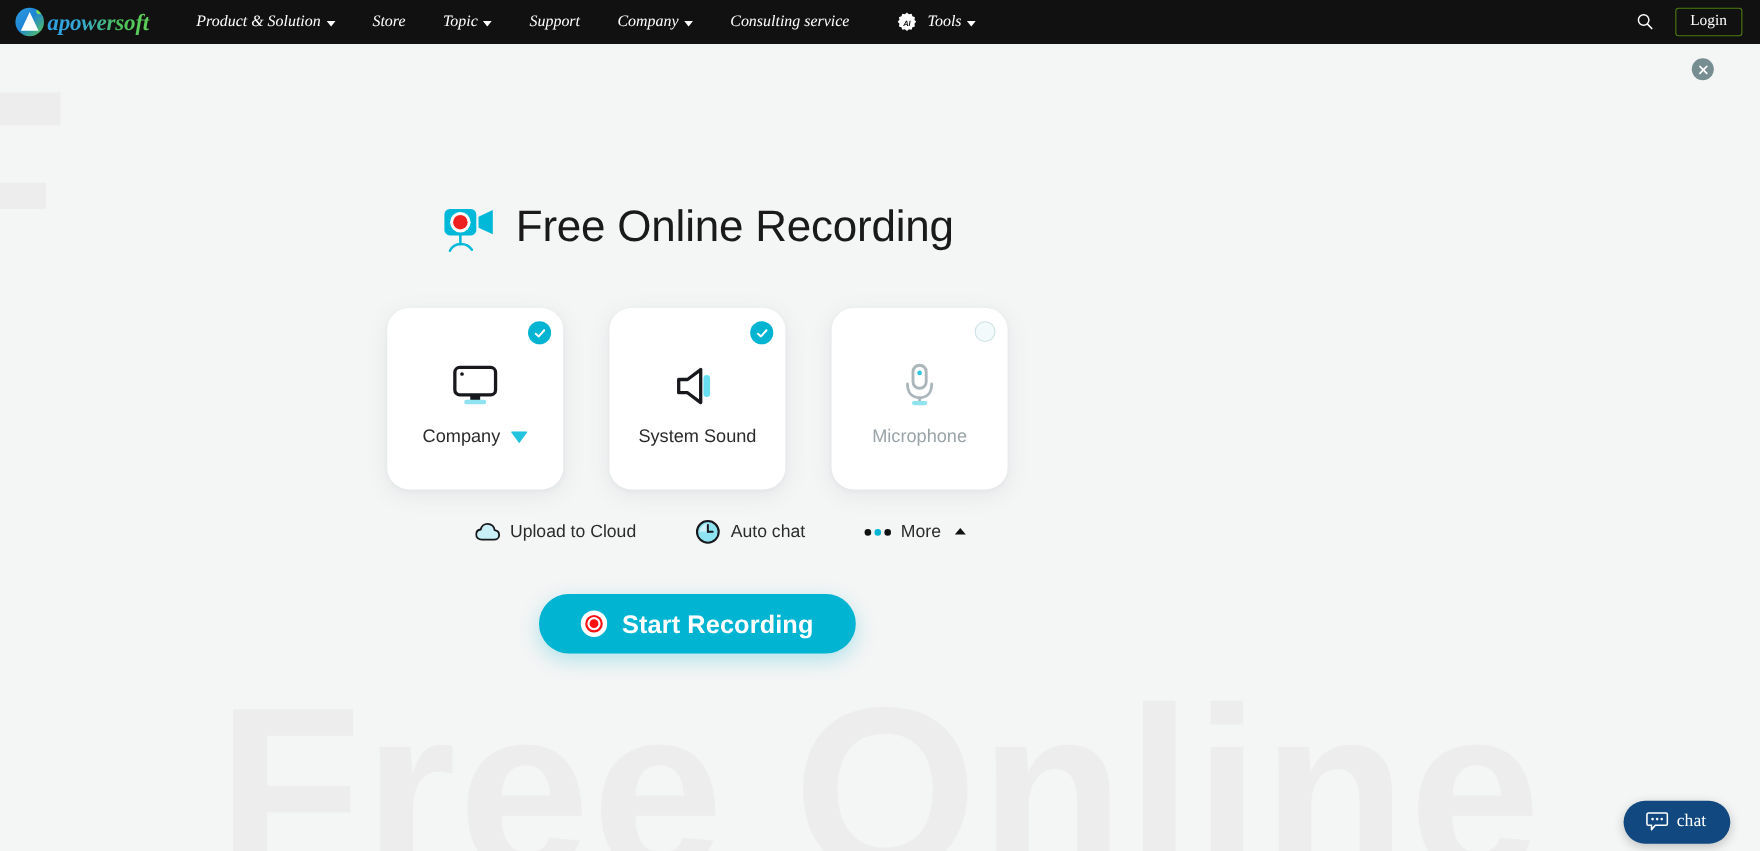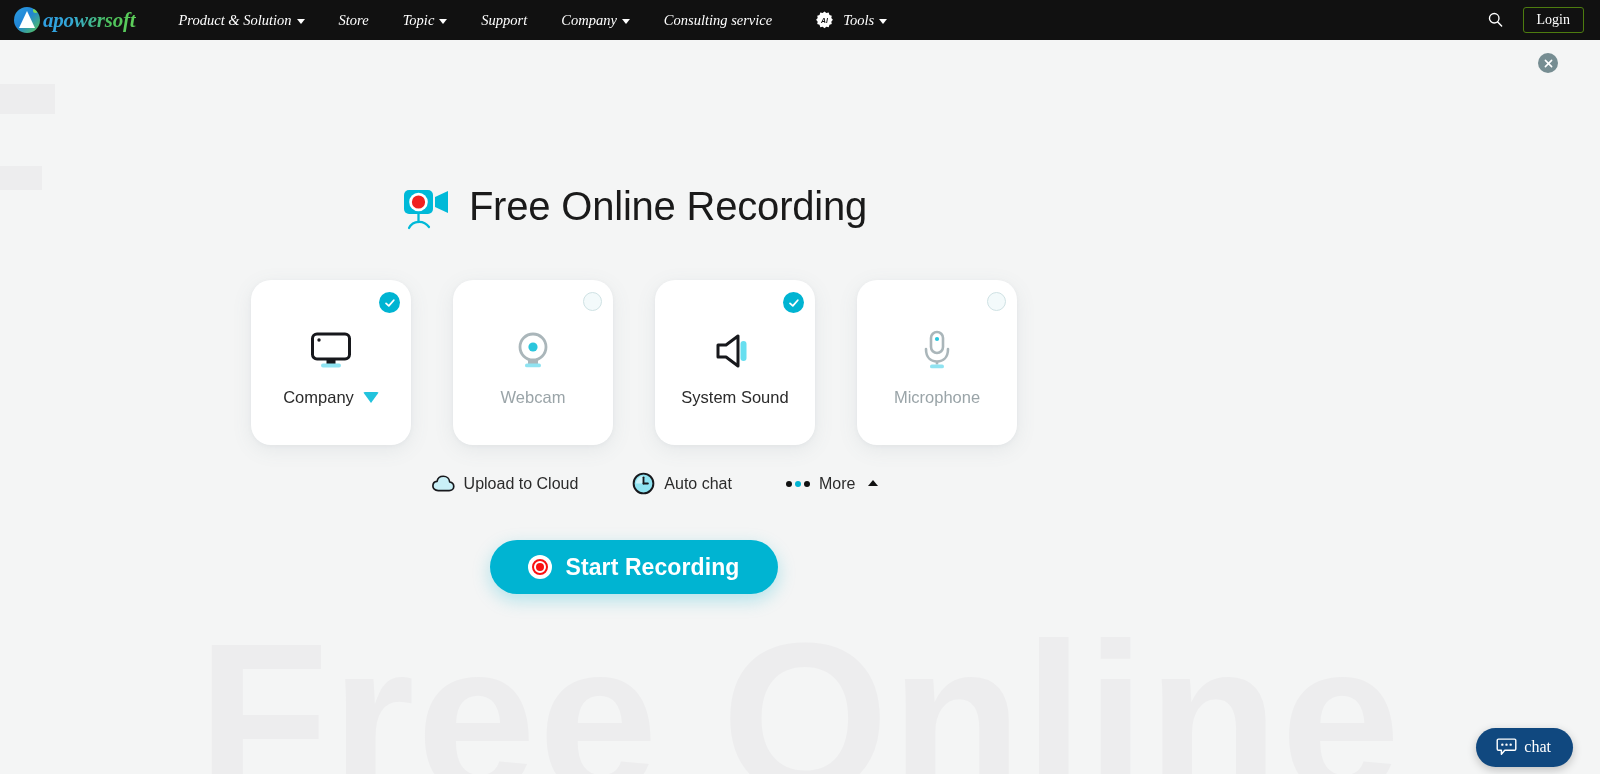--- a/index.html
+++ b/index.html
@@ -508,34 +508,20 @@
               <rect x="18.5" y="30" width="9" height="5" fill="#17181c"></rect>
               <rect x="13" y="34.5" width="20" height="4" rx="2" fill="#8fe3f1"></rect>
             </svg>
           </div>
           <div class="card-label">
             <span>Company</span>
             <span class="tri-caret"></span>
           </div>
         </div>
 
-        <div class="card off">
-          <div class="radio-empty"></div>
-          <div class="card-icon">
-            <svg width="44" height="44" viewBox="0 0 44 44">
-              <circle cx="22" cy="18" r="13" fill="none" stroke="#aab6ba" stroke-width="2.8"></circle>
-              <circle cx="22" cy="18" r="4.6" fill="#2bc6dd"></circle>
-              <rect x="17" y="31" width="10" height="4" fill="#aab6ba"></rect>
-              <rect x="14" y="34.5" width="16" height="3.8" rx="1.9" fill="#8fe3f1"></rect>
-            </svg>
-          </div>
-          <div class="card-label">
-            <span>Webcam</span>
-          </div>
-        </div>
 
         <div class="card">
           <div class="check">
             <svg width="12" height="12" viewBox="0 0 14 14">
               <polyline points="2.4,7.4 5.6,10.3 11.4,3.8" fill="none" stroke="#ffffff" stroke-width="2.1" stroke-linecap="round" stroke-linejoin="round"></polyline>
             </svg>
           </div>
           <div class="card-icon">
             <svg width="44" height="40" viewBox="0 0 44 40">
               <path d="M5 14 L13 14 L25 5 L25 35 L13 26 L5 26 Z" fill="none" stroke="#17181c" stroke-width="3" stroke-linejoin="round"></path>

